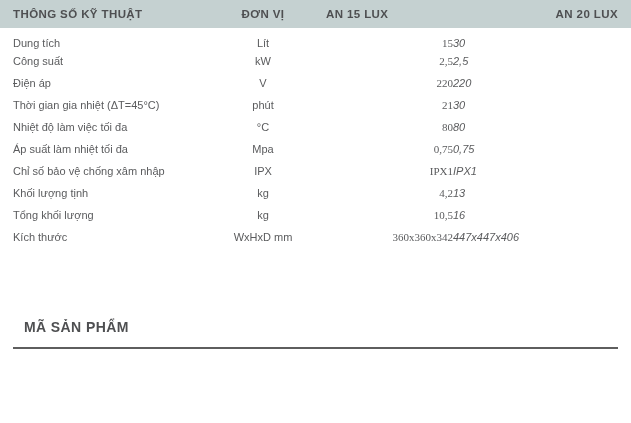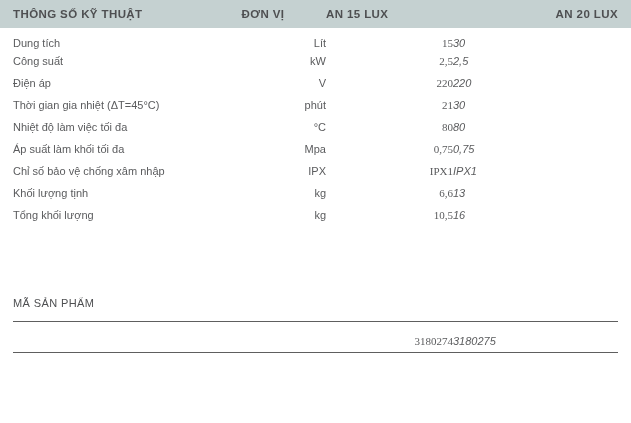--- a/index.html
+++ b/index.html
@@ -34,29 +34,29 @@
 
   tbody td {
     height: 22px;
     font-size: 11px;
     color: var(--body-text, #5a5b5d);
     vertical-align: middle;
     white-space: nowrap;
   }
   tbody tr:first-child td { padding-top: 7px; }
   td.cell-label { text-align: left;  padding-left: 13px; }
-  td.cell-unit  { text-align: right; }
+  td.cell-unit  { text-align: center; }
   td.cell-v1    { text-align: right; font-family: Liberation Serif, serif; }
   td.cell-v2    { text-align: left; padding-right: 13px; font-style: italic; }
 
   .codes-section { margin-top: 71px; }
   .codes-heading {
-    margin-left: 13px;
-    font-size: 11px;
-    font-weight: normal;
+    margin-left: 24px;
+    font-size: 14px;
+    font-weight: bold;
     letter-spacing: 0.4px;
     color: var(--header-text, #4e4f51);
   }
   .rule {
     height: 0;
     border-top: 1px solid var(--rule-color, #5e5e5e);
     margin: 0 13px;
   }
   .rule-top { margin-top: 12px; }
   .codes-table td { height: 30px; }
@@ -106,61 +106,51 @@
       <td class="cell-v1">21</td>
       <td class="cell-v2">30</td>
     </tr>
         <tr>
       <td class="cell-label">Nhiệt độ làm việc tối đa</td>
       <td class="cell-unit">°C</td>
       <td class="cell-v1">80</td>
       <td class="cell-v2">80</td>
     </tr>
         <tr>
-      <td class="cell-label">Áp suất làm khối tối đa</td>
+      <td class="cell-label">Áp suất làm nhiệt tối đa</td>
       <td class="cell-unit">Mpa</td>
       <td class="cell-v1">0,75</td>
       <td class="cell-v2">0,75</td>
     </tr>
         <tr>
       <td class="cell-label">Chỉ số bảo vệ chống xâm nhập</td>
       <td class="cell-unit">IPX</td>
       <td class="cell-v1">IPX1</td>
       <td class="cell-v2">IPX1</td>
     </tr>
         <tr>
       <td class="cell-label">Khối lượng tịnh</td>
       <td class="cell-unit">kg</td>
-      <td class="cell-v1">6,6</td>
+      <td class="cell-v1">4,2</td>
       <td class="cell-v2">13</td>
     </tr>
         <tr>
       <td class="cell-label">Tổng khối lượng</td>
       <td class="cell-unit">kg</td>
       <td class="cell-v1">10,5</td>
       <td class="cell-v2">16</td>
     </tr>
+        <tr>
+      <td class="cell-label">Kích thước</td>
+      <td class="cell-unit">WxHxD mm</td>
+      <td class="cell-v1">360x360x342</td>
+      <td class="cell-v2">447x447x406</td>
+    </tr>
       </tbody>
   </table>
 
   <div class="codes-section">
     <div class="codes-heading">MÃ SẢN PHẨM</div>
     <div class="rule rule-top"></div>
-    <table class="codes-table">
-      <colgroup>
-        <col class="c-label">
-          <col class="c-unit">
-          <col class="c-v1">
-          <col class="c-v2">
-      </colgroup>
-      <tbody>
-        <tr>
-          <td class="cell-label"></td>
-          <td class="cell-unit"></td>
-          <td class="cell-v1">3180274</td>
-          <td class="cell-v2">3180275</td>
-        </tr>
-      </tbody>
-    </table>
     <div class="rule"></div>
   </div>
 
 </div>
 
 </body></html>

